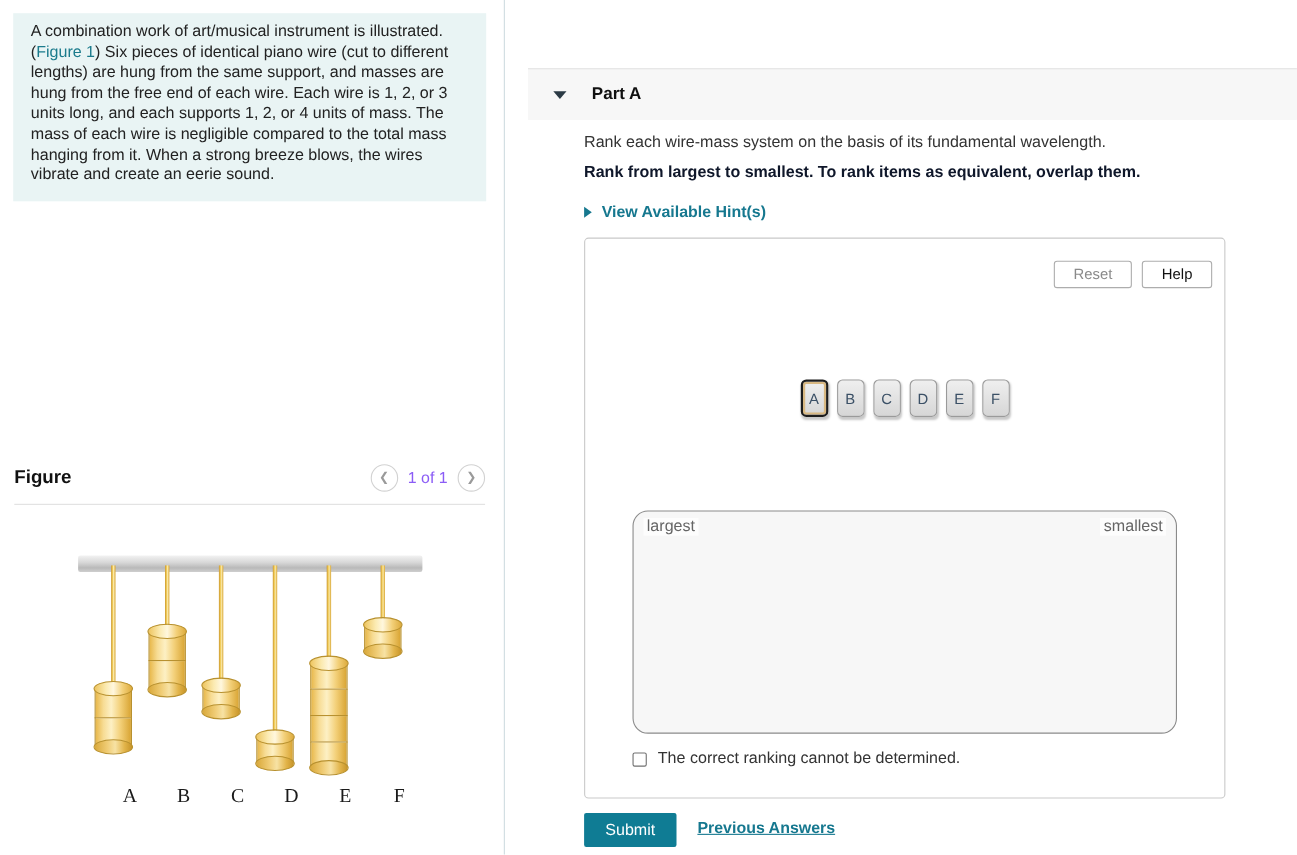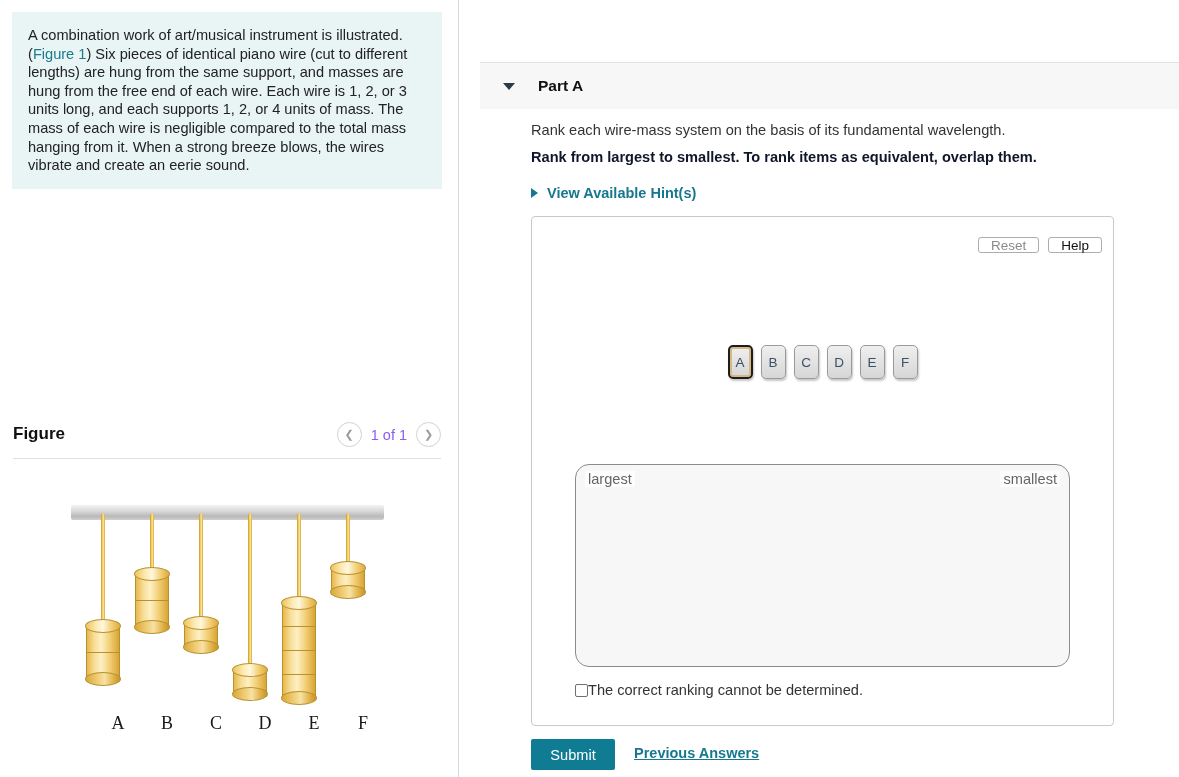--- a/index.html
+++ b/index.html
@@ -18,21 +18,21 @@
     position:absolute;left:458px;top:0;width:1px;height:777px;
     background:#cfdce0;
   }
 
   
   .left{position:absolute;left:0;top:0;width:458px;height:777px;}
 
   .infobox{
     position:absolute;left:12px;top:12px;width:430px;
     background:#e9f4f4;
-    padding:14px 16px 14px 16px;
+    padding:8px 16px 14px 16px;
     box-sizing:border-box;
   }
   .infobox p{
     margin:0;
     font-size:14.6px;
     line-height:18.6px;
     color:#222;
   }
   .figlink{color:#1b7b8c;text-decoration:none;}
 
@@ -158,26 +158,26 @@
   
   .widget{
     position:absolute;left:72px;top:216px;width:583px;height:510px;
     border:1px solid #c9c9c9;border-radius:4px;background:#fff;
     box-sizing:border-box;
   }
   .widget-tools{
     position:absolute;right:11px;top:20px;display:flex;gap:9px;
   }
   .tool-btn{
-    min-width:50px;height:16px;
+    min-width:50px;height:25px;
     border:1px solid #adadad;border-radius:3px;
     background:#fff;
     font-size:13.5px;
     display:flex;align-items:center;justify-content:center;
-    padding:0 12px;box-sizing:border-box;
+    padding:0 17px;box-sizing:border-box;
     font-family:"Liberation Sans",sans-serif;
   }
   .tool-reset{color:#8a8a8a;}
   .tool-help{color:#111;}
 
   .tiles{
     position:absolute;left:0;top:128px;width:100%;
     display:flex;justify-content:center;gap:8px;
   }
   .tile{
@@ -205,21 +205,21 @@
   .dz-largest,.dz-smallest{
     position:absolute;top:6px;
     background:#fdfdfd;
     font-size:14.6px;color:#666;
     padding:0 3px;
   }
   .dz-largest{left:9px;}
   .dz-smallest{right:9px;}
 
   .cannot-row{
-    position:absolute;left:43px;top:465px;display:flex;align-items:center;
+    position:absolute;left:43px;top:465px;display:flex;align-items:center;gap:10px;
   }
   .cb{
     width:13px;height:13px;border:1px solid #707070;border-radius:2px;background:#fff;
     box-sizing:border-box;
   }
   .cannot-label{font-size:14.6px;color:#333;}
 
   
   .submit-btn{
     position:absolute;left:72px;top:739px;width:84px;height:31px;

